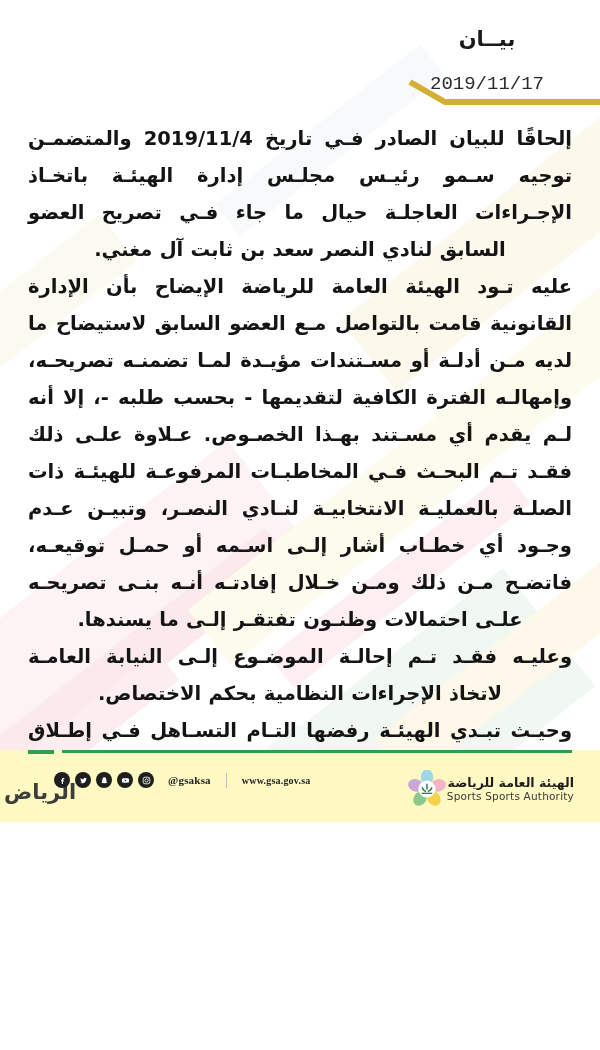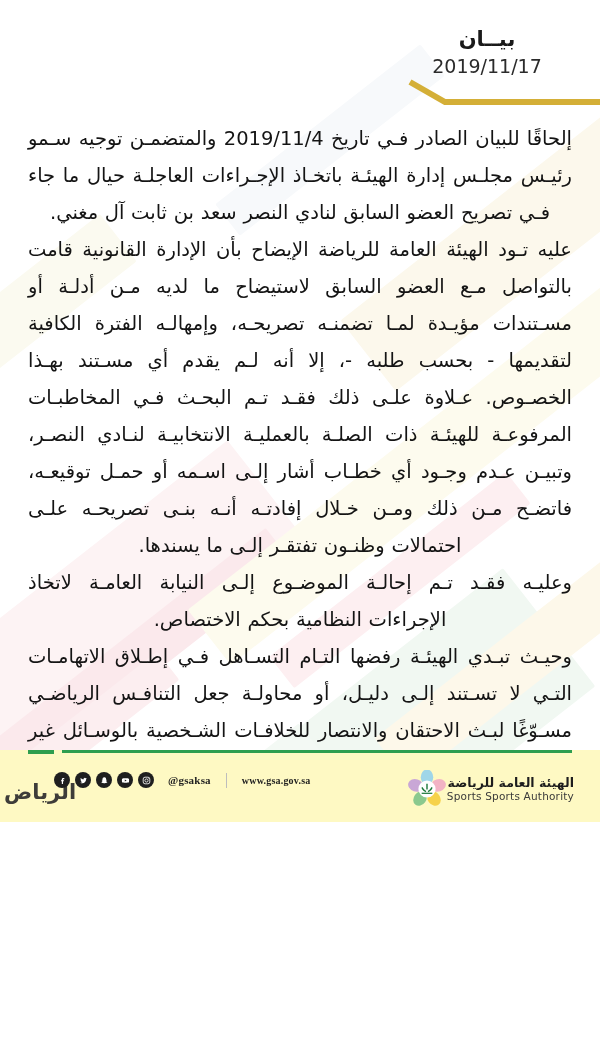--- a/index.html
+++ b/index.html
@@ -64,36 +64,38 @@
     font-weight: bold;
     color: #1a1a1a;
     letter-spacing: 1px;
     line-height: 1.25;
   }
   .doc-date {
     font-size: 19px;
     color: #2b2b2b;
     direction: ltr;
     line-height: 1.35;
-    margin-top: 2px;
+    margin-top: 20px;
+    font-family: Liberation Mono, monospace;
   }
   .header-rule {
     position: absolute;
     top: 78px;
     right: 0;
     left: 0;
     height: 34px;
   }
 
   
   .content {
     position: relative;
     z-index: 2;
     padding: 0 28px;
     box-sizing: border-box;
+    font-weight: bold;
   }
   .para {
     font-size: 19.5px;
     line-height: 37px;
     color: #141414;
     text-align: justify;
     text-align-last: center;
     margin: 0 0 0 0;
     word-spacing: 0.5px;
   }

